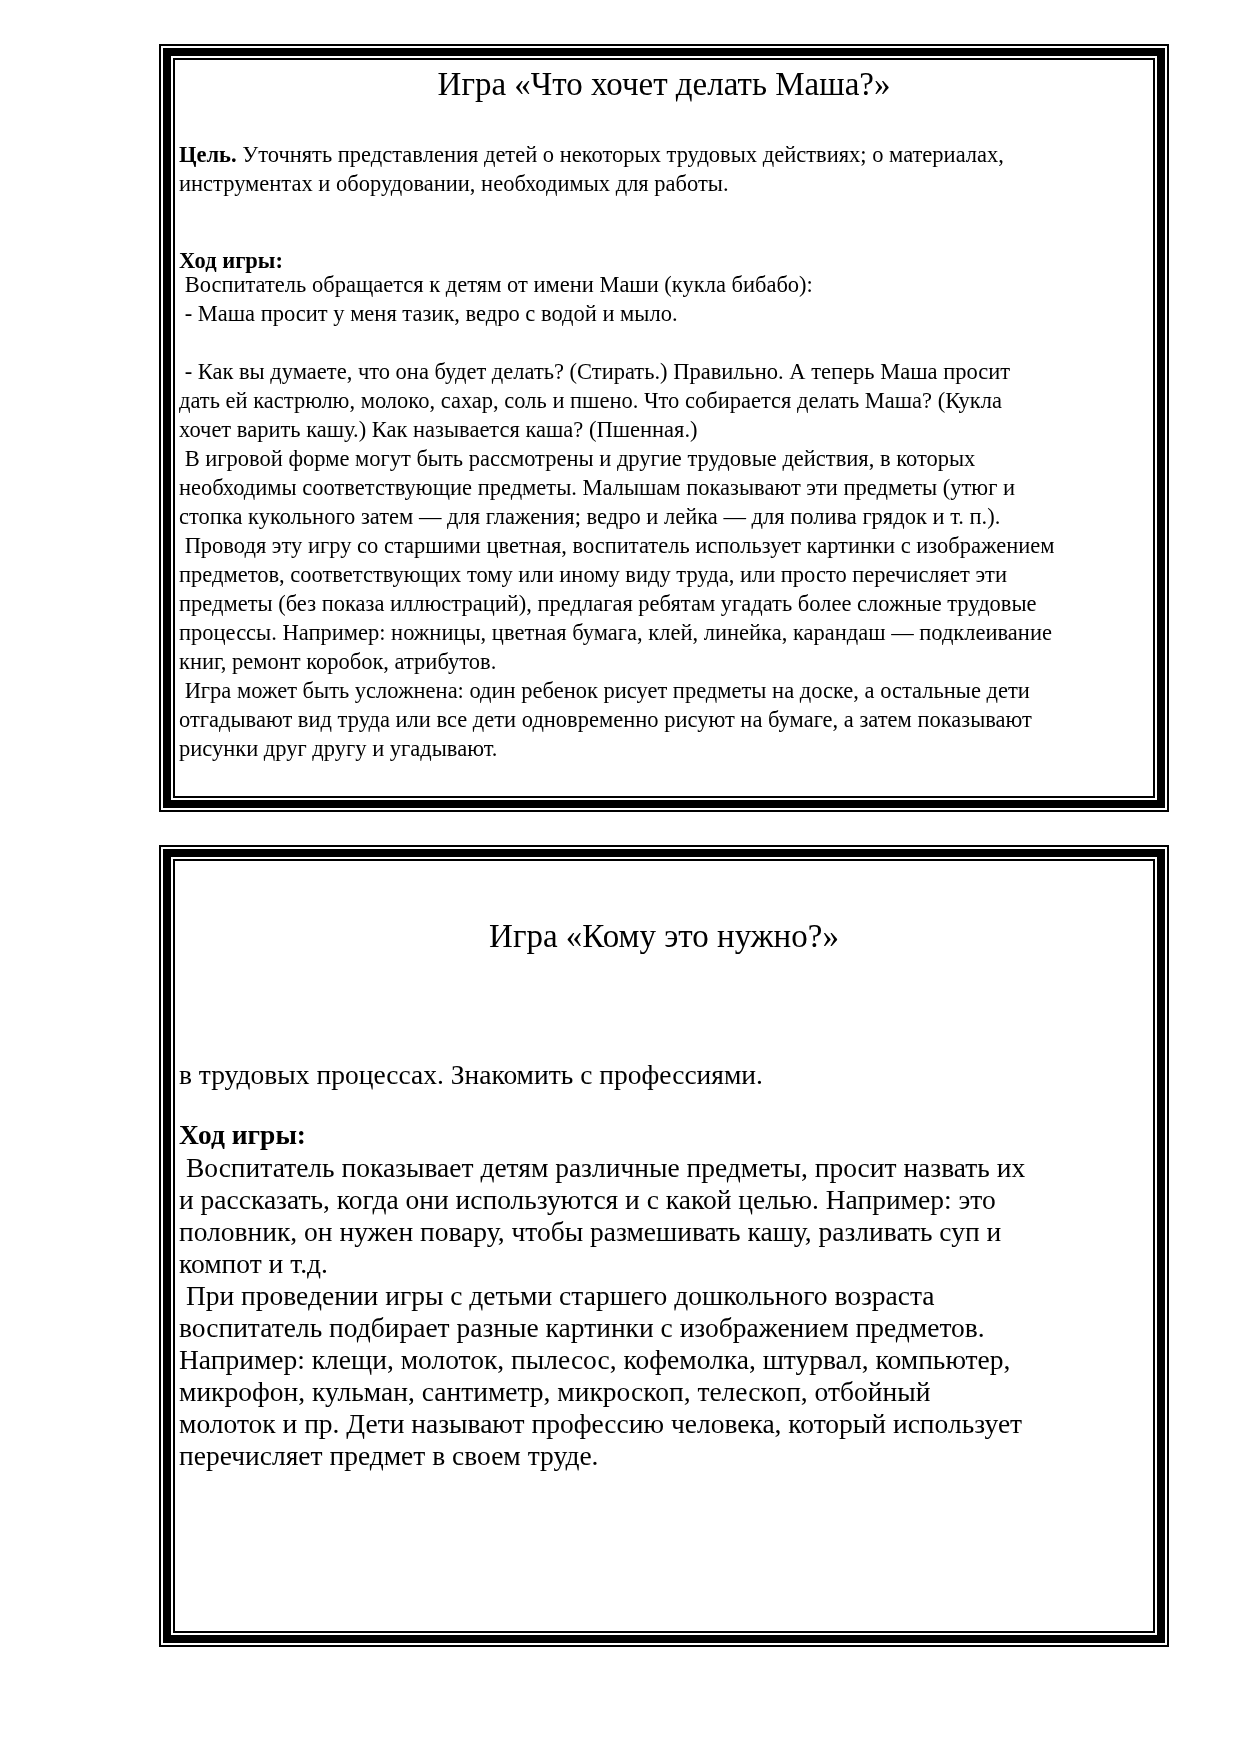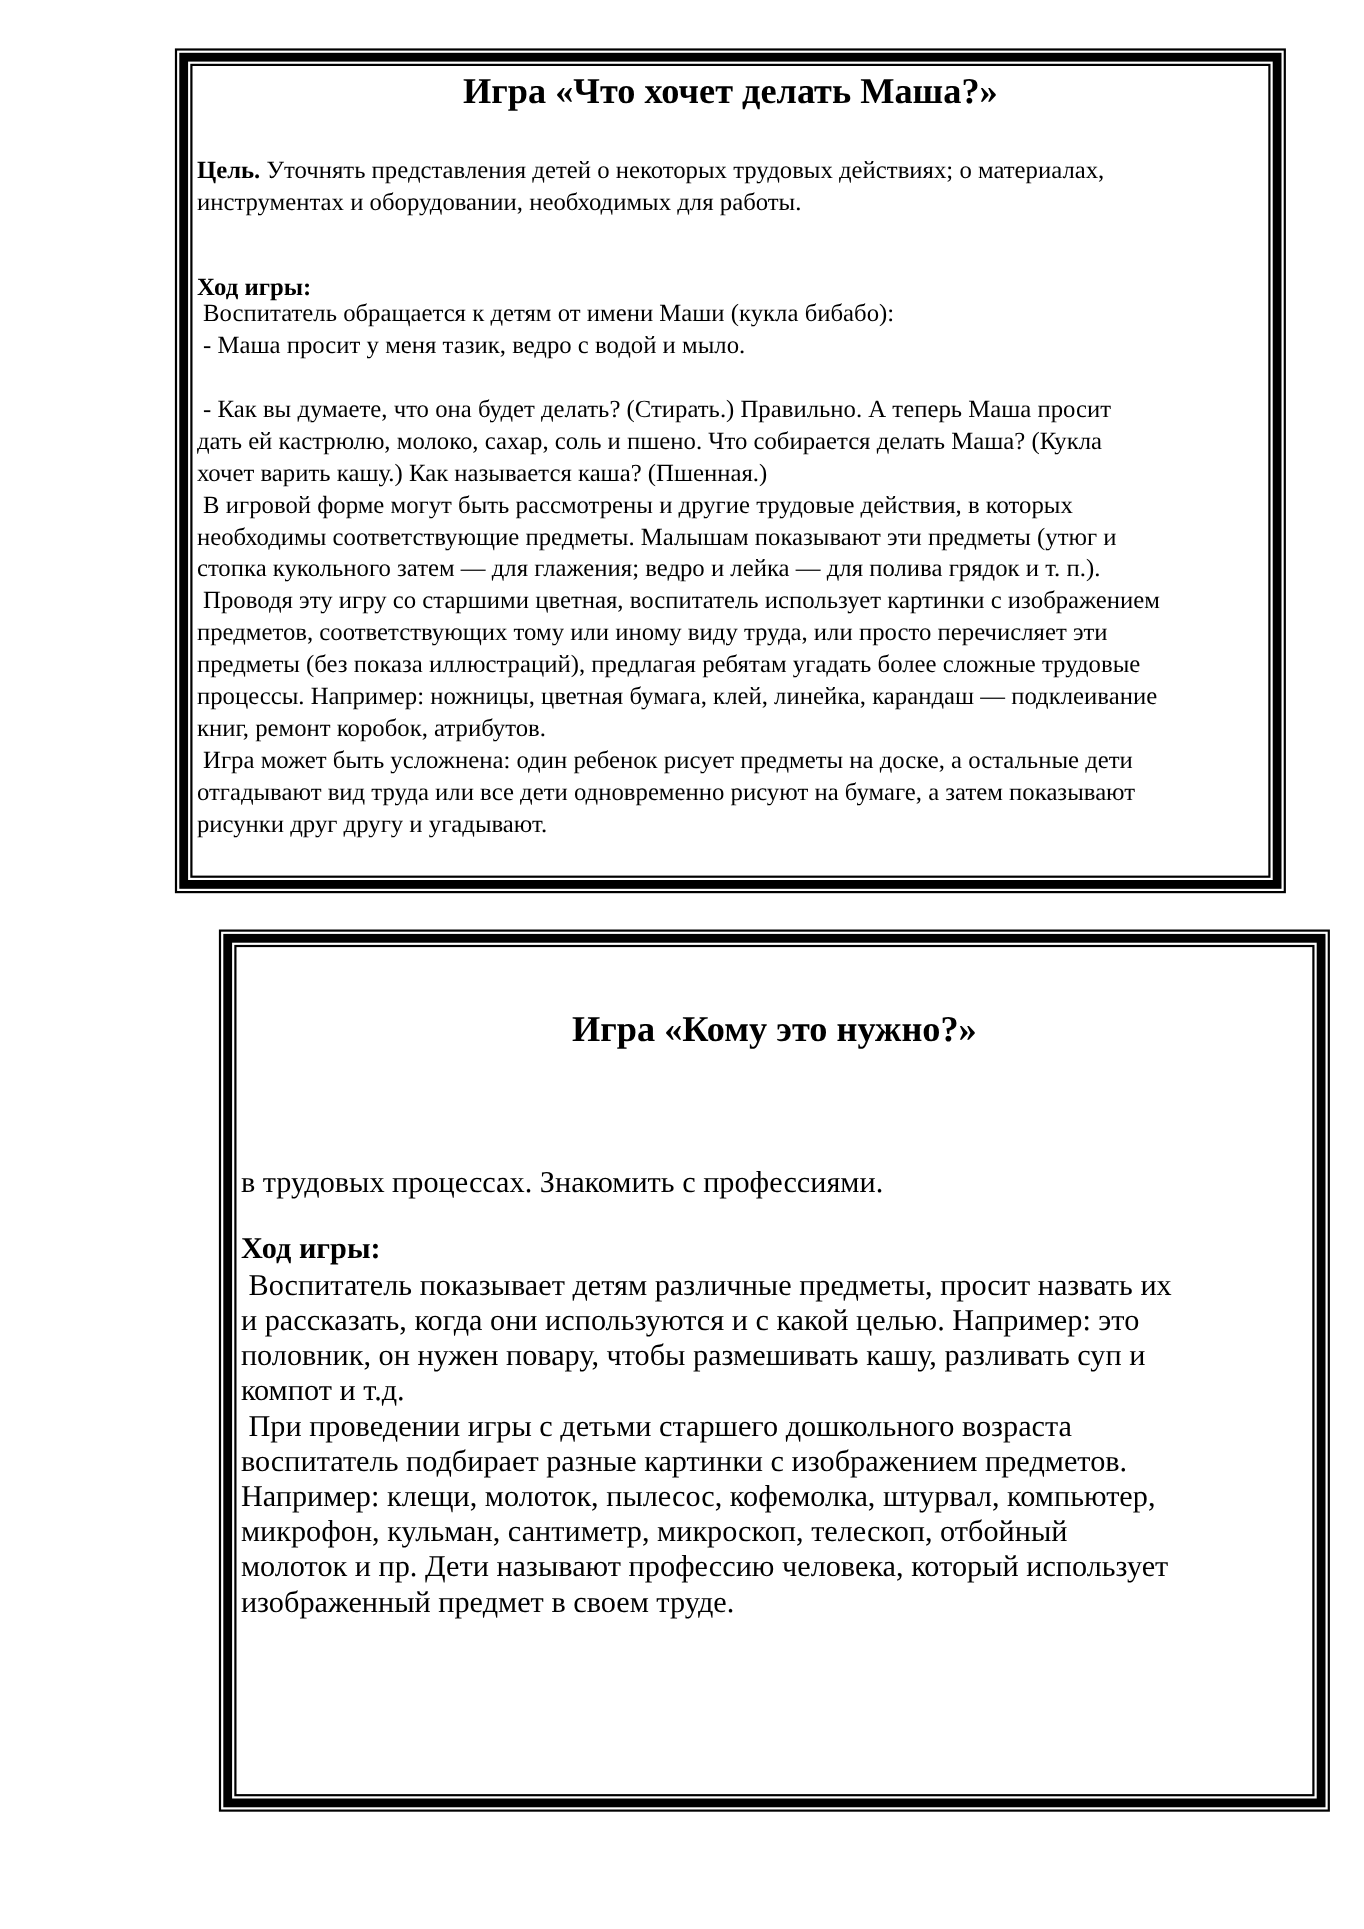--- a/index.html
+++ b/index.html
@@ -3,22 +3,22 @@
 <meta charset="utf-8">
 <style>
   html, body { margin: 0; padding: 0; background: #ffffff; }
   body { width: 1240px; height: 1754px; position: relative; overflow: hidden;
          font-family: "Liberation Serif", "DejaVu Serif", serif; color: #000; }
   .card { position: absolute; left: 159px; width: 1010px; box-sizing: border-box;
           border: 2px solid #000; padding: 2px; background: #fff; }
   .card .thick { border: 8px solid #000; height: 100%; box-sizing: border-box; padding: 2px; background: #fff; }
   .card .inner { border: 2px solid #000; height: 100%; box-sizing: border-box; position: relative; background: #fff; }
   #card1 { top: 44px; height: 768px; }
-  #card2 { top: 845px; height: 802px; margin-left: 40px; }
-  .title { position: absolute; left: 0; right: 0; text-align: center; font-weight: bold; white-space: nowrap; }
+  #card2 { top: 845px; height: 802px; }
+  .title { position: absolute; left: 0; right: 0; text-align: center; font-weight: normal; white-space: nowrap; }
   .line { position: absolute; left: 4px; white-space: pre; }
   #card1 .title { top: 6px; font-size: 33px; }
   #card1 .line { font-size: 22.5px; line-height: 29px; text-align: center; }
   #card2 .title { top: 57px; font-size: 33px; }
   #card2 .line { font-size: 27.5px; line-height: 36px; }
   b { font-weight: bold; }
 </style>
 </head>
 <body>
 
@@ -61,16 +61,16 @@
       <div class="line" style="top:256px"><b>Ход игры:</b></div>
       <div class="line" style="top:289px"> Воспитатель показывает детям различные предметы, просит назвать их</div>
       <div class="line" style="top:321px">и рассказать, когда они используются и с какой целью. Например: это</div>
       <div class="line" style="top:353px">половник, он нужен повару, чтобы размешивать кашу, разливать суп и</div>
       <div class="line" style="top:385px">компот и т.д.</div>
       <div class="line" style="top:417px"> При проведении игры с детьми старшего дошкольного возраста</div>
       <div class="line" style="top:449px">воспитатель подбирает разные картинки с изображением предметов.</div>
       <div class="line" style="top:481px">Например: клещи, молоток, пылесос, кофемолка, штурвал, компьютер,</div>
       <div class="line" style="top:513px">микрофон, кульман, сантиметр, микроскоп, телескоп, отбойный</div>
       <div class="line" style="top:545px">молоток и пр. Дети называют профессию человека, который использует</div>
-      <div class="line" style="top:577px">изображенный предмет в своем труде.</div>
+      <div class="line" style="top:577px">перечисляет предмет в своем труде.</div>
     </div>
   </div>
 </div>
 
 </body></html>

